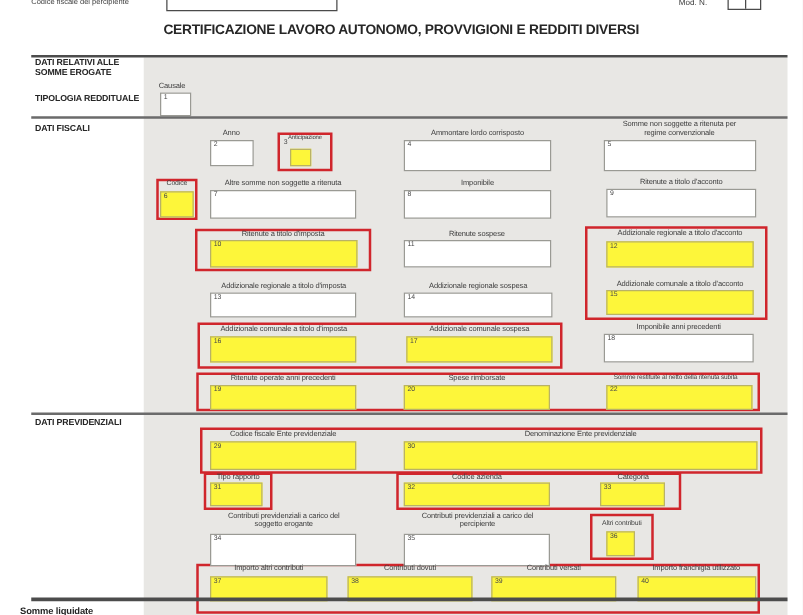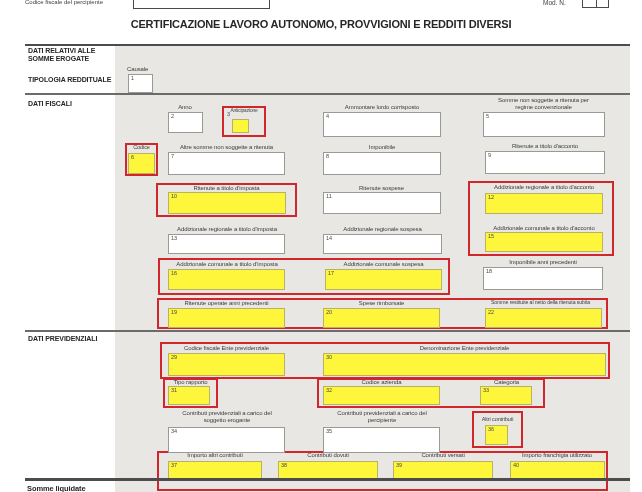--- a/index.html
+++ b/index.html
@@ -42,21 +42,21 @@
 
   <div class="rule" style="left:25px;top:44px;width:610px;height:2px;background:#4c4c4c;"></div>
   <div class="rule" style="left:25px;top:93px;width:610px;height:2px;background:#6b6b6b;"></div>
   <div class="rule" style="left:25px;top:330px;width:610px;height:2px;background:#6b6b6b;"></div>
   <div class="rule" style="left:25px;top:478px;width:610px;height:3px;background:#4c4c4c;"></div>
 
   <div class="sechead" style="left:28px;top:47px;width:88px;">DATI RELATIVI ALLE SOMME EROGATE</div>
   <div class="sechead" style="left:28px;top:76px;width:110px;white-space:nowrap;">TIPOLOGIA REDDITUALE</div>
   <div class="sechead" style="left:28px;top:100px;width:110px;white-space:nowrap;">DATI FISCALI</div>
   <div class="sechead" style="left:28px;top:335px;width:110px;white-space:nowrap;">DATI PREVIDENZIALI</div>
-  <div class="sechead" style="left:27px;top:484px;width:120px;white-space:nowrap;font-size:7.5px;">Somme liquidate</div>
+  <div class="sechead" style="left:16px;top:484px;width:120px;white-space:nowrap;font-size:7.5px;">Somme liquidate</div>
 
   <div class="redbox" style="left:222px;top:106px;width:44px;height:31px;"></div>
   <div class="redbox" style="left:125px;top:143px;width:33px;height:33px;"></div>
   <div class="redbox" style="left:156px;top:183px;width:141px;height:34px;"></div>
   <div class="redbox" style="left:468px;top:181px;width:146px;height:75px;"></div>
   <div class="redbox" style="left:158px;top:258px;width:292px;height:37px;"></div>
   <div class="redbox" style="left:157px;top:298px;width:451px;height:31px;"></div>
   <div class="redbox" style="left:160px;top:342px;width:450px;height:37px;"></div>
   <div class="redbox" style="left:163px;top:378px;width:55px;height:30px;"></div>
   <div class="redbox" style="left:317px;top:378px;width:228px;height:30px;"></div>

